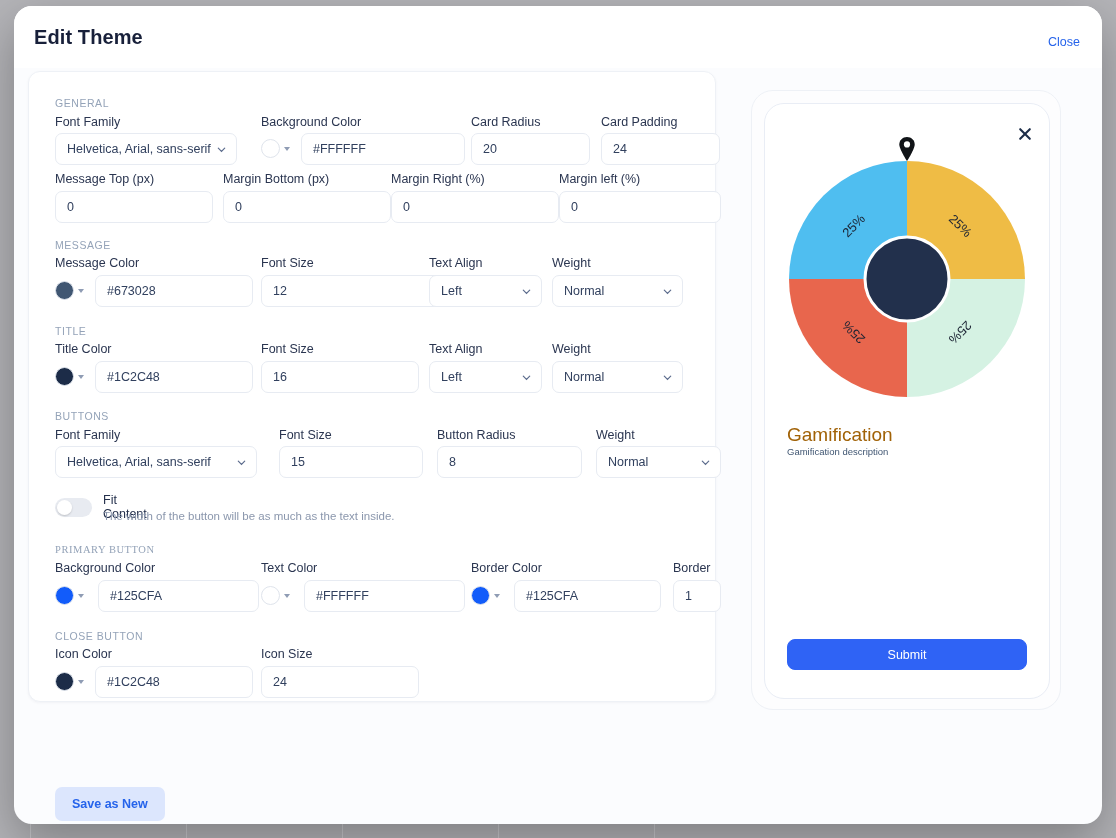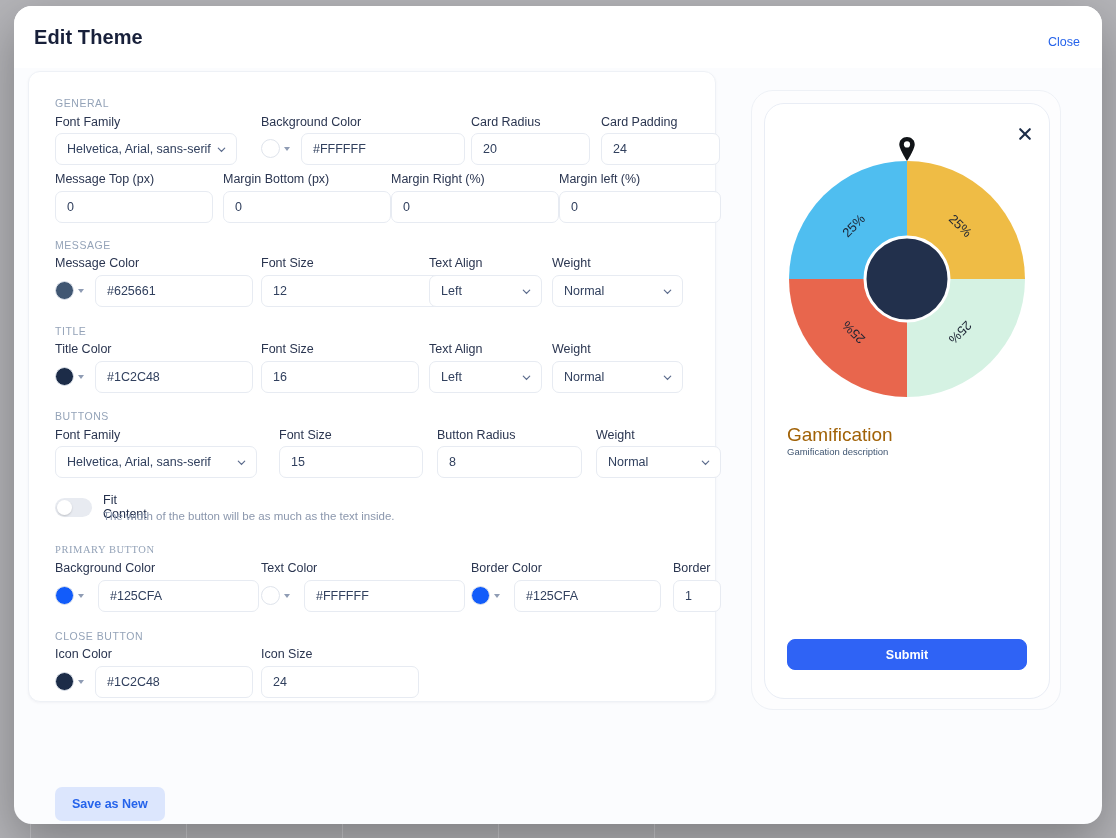--- a/index.html
+++ b/index.html
@@ -154,21 +154,20 @@
     font-size: 9.5px; color: #405672;
   }
   .submit-btn {
     position: absolute; left: 22px; right: 22px; bottom: 28px;
     height: 31px; border-radius: 8px;
     background: #2f63f5; border: 1px solid #2f63f5;
     color: #ffffff; font-size: 12.5px;
     display: flex; align-items: center; justify-content: center;
     cursor: pointer;
     font-family: "Liberation Sans", sans-serif;
-    font-weight: bold;
   }
 
   
   .save-as-new {
     position: absolute; left: 41px; top: 781px;
     padding: 10px 17px;
     background: #dce6fd; color: #2563eb;
     border: none; border-radius: 7px;
     font-size: 12.5px; font-weight: bold; cursor: pointer;
     font-family: "Liberation Sans", sans-serif;
@@ -232,21 +231,21 @@
     <div class="field-label" style="left:530px; top:100px;">Margin left (%)</div>
     <div class="ctl" style="left:530px; top:119px; width:162px;">0</div>
 
     <div class="section-label" style="left:26px; top:167px;text-align:right;">MESSAGE</div>
 
     <div class="field-label" style="left:26px; top:184px;">Message Color</div>
     <div class="swatch-wrap" style="left:26px; top:209px;">
       <div class="swatch" id="sw-msg" style="background: rgb(64, 86, 114);"></div>
       <div class="swatch-caret"></div>
     </div>
-    <div class="ctl" style="left:66px; top:203px; width:158px;">#625661</div>
+    <div class="ctl" style="left:66px; top:203px; width:158px;">#673028</div>
 
     <div class="field-label" style="left:232px; top:184px;">Font Size</div>
     <div class="ctl" style="left:232px; top:203px; width:190px;">12</div>
 
     <div class="field-label" style="left:400px; top:184px;">Text Align</div>
     <div class="ctl select" style="left:400px; top:203px; width:113px;">
       <span>Left</span>
       <svg class="chev" viewBox="0 0 12 12">
             <path d="M2.5 4.5 L6 8 L9.5 4.5" fill="none" stroke="currentColor" stroke-width="1.3" stroke-linecap="round"></path>
           </svg>

